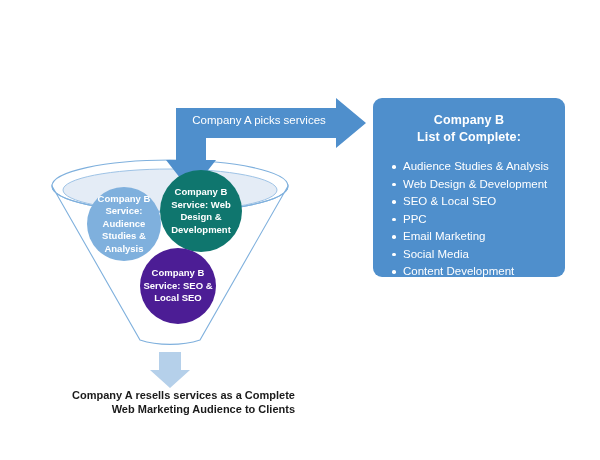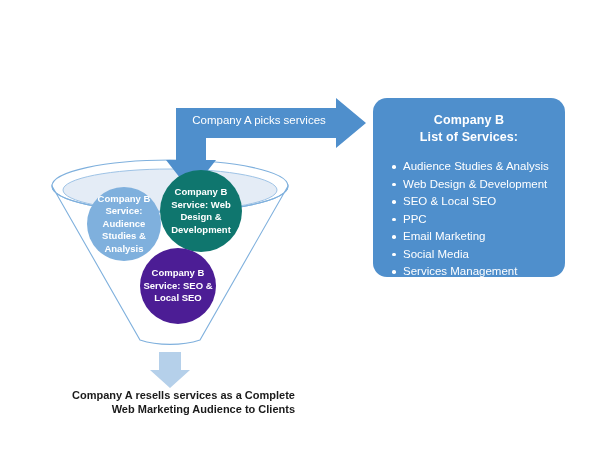--- a/index.html
+++ b/index.html
@@ -22,21 +22,21 @@
     height: 460px;
   }
   
   .services-panel {
     position: absolute;
     left: 373px;
     top: 98px;
     width: 192px;
     height: 179px;
     background: #4f8fcc;
-    border-radius: 14px;
+    border-radius: 9px;
     box-sizing: border-box;
     padding: 14px 10px 10px 10px;
     color: #ffffff;
   }
   .panel-title {
     text-align: center;
     font-weight: bold;
     font-size: 12.5px;
     line-height: 17px;
     letter-spacing: 0.1px;
@@ -172,29 +172,29 @@
 
 <div class="bubble bubble-audience">Company B Service: Audience Studies &amp; Analysis</div>
 
 <div class="bubble bubble-webdesign">Company B Service: Web Design &amp; Development</div>
 
 <div class="bubble bubble-seo">Company B Service: SEO &amp; Local SEO</div>
 
 <div class="services-panel">
   <div class="panel-title">
     <div>Company B</div>
-    <div>List of Services:</div>
+    <div>List of Complete:</div>
   </div>
   <ul class="panel-list">
     <li>Audience Studies &amp; Analysis</li>
     <li>Web Design &amp; Development</li>
     <li>SEO &amp; Local SEO</li>
     <li>PPC</li>
     <li>Email Marketing</li>
     <li>Social Media</li>
-    <li>Services Management</li>
+    <li>Content Development</li>
   </ul>
 </div>
 
 <div class="bottom-caption">
   <div>Company A resells services as a Complete</div>
   <div>Web Marketing Audience to Clients</div>
 </div>
 
 </body></html>

